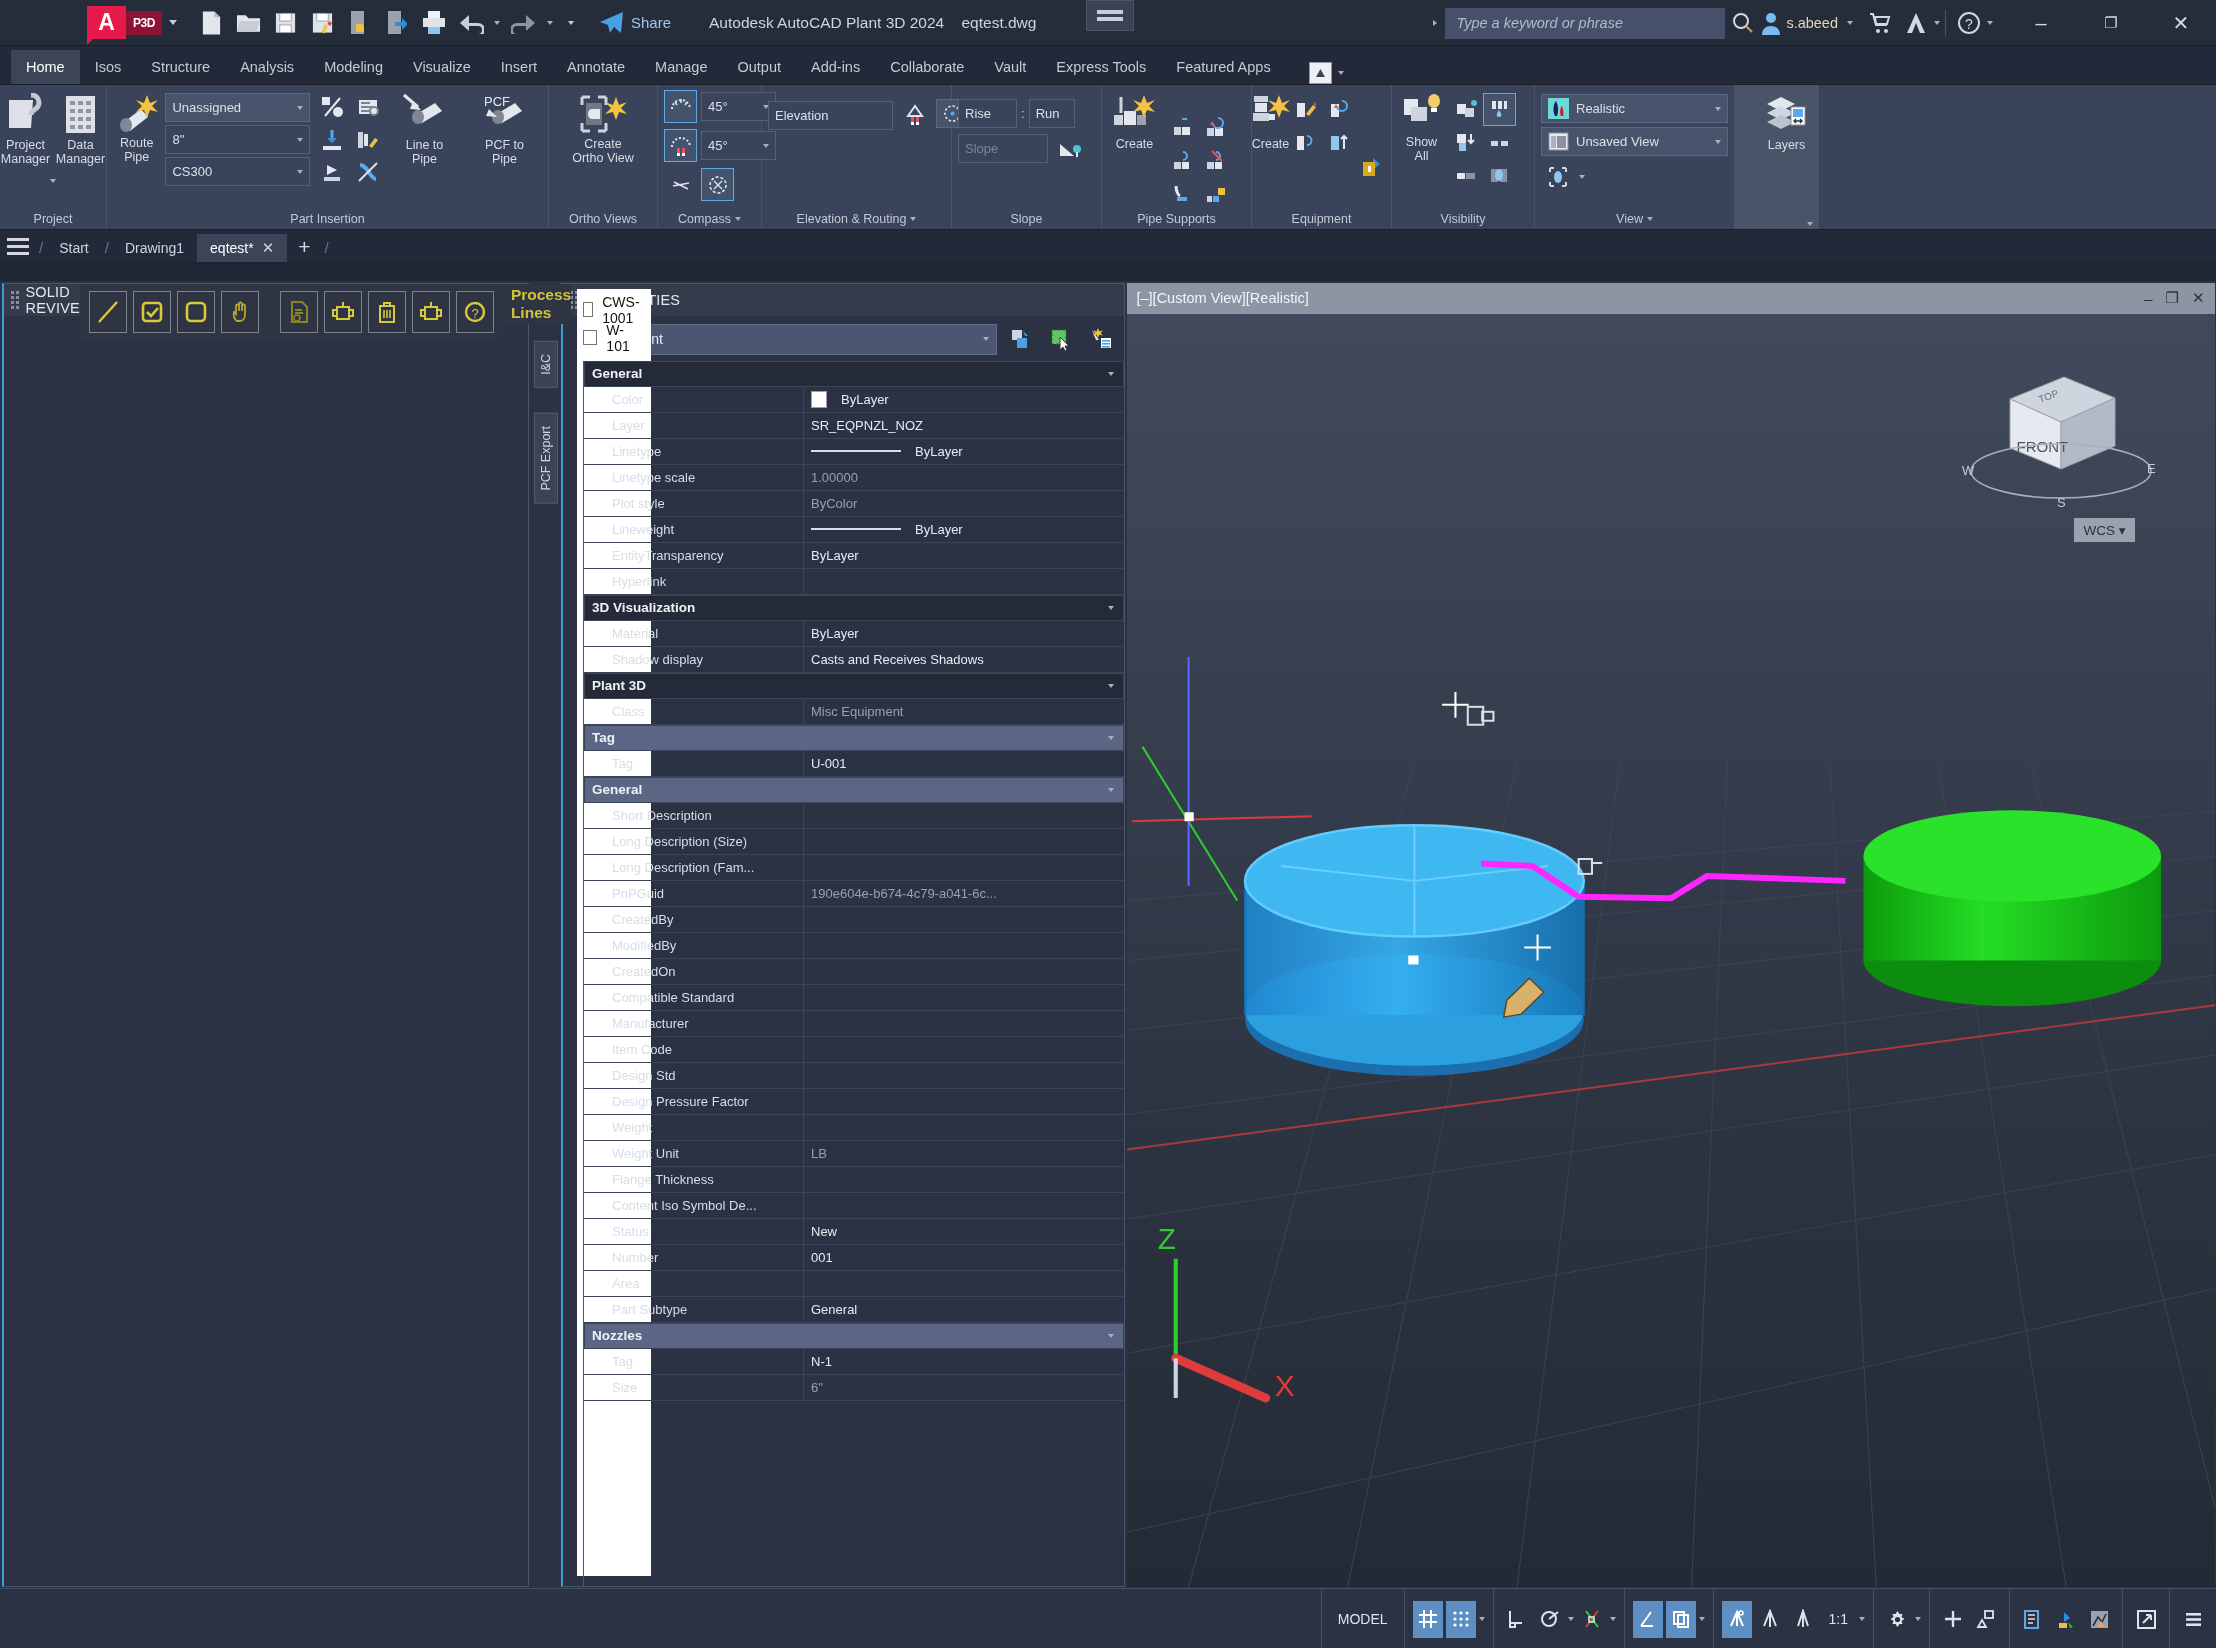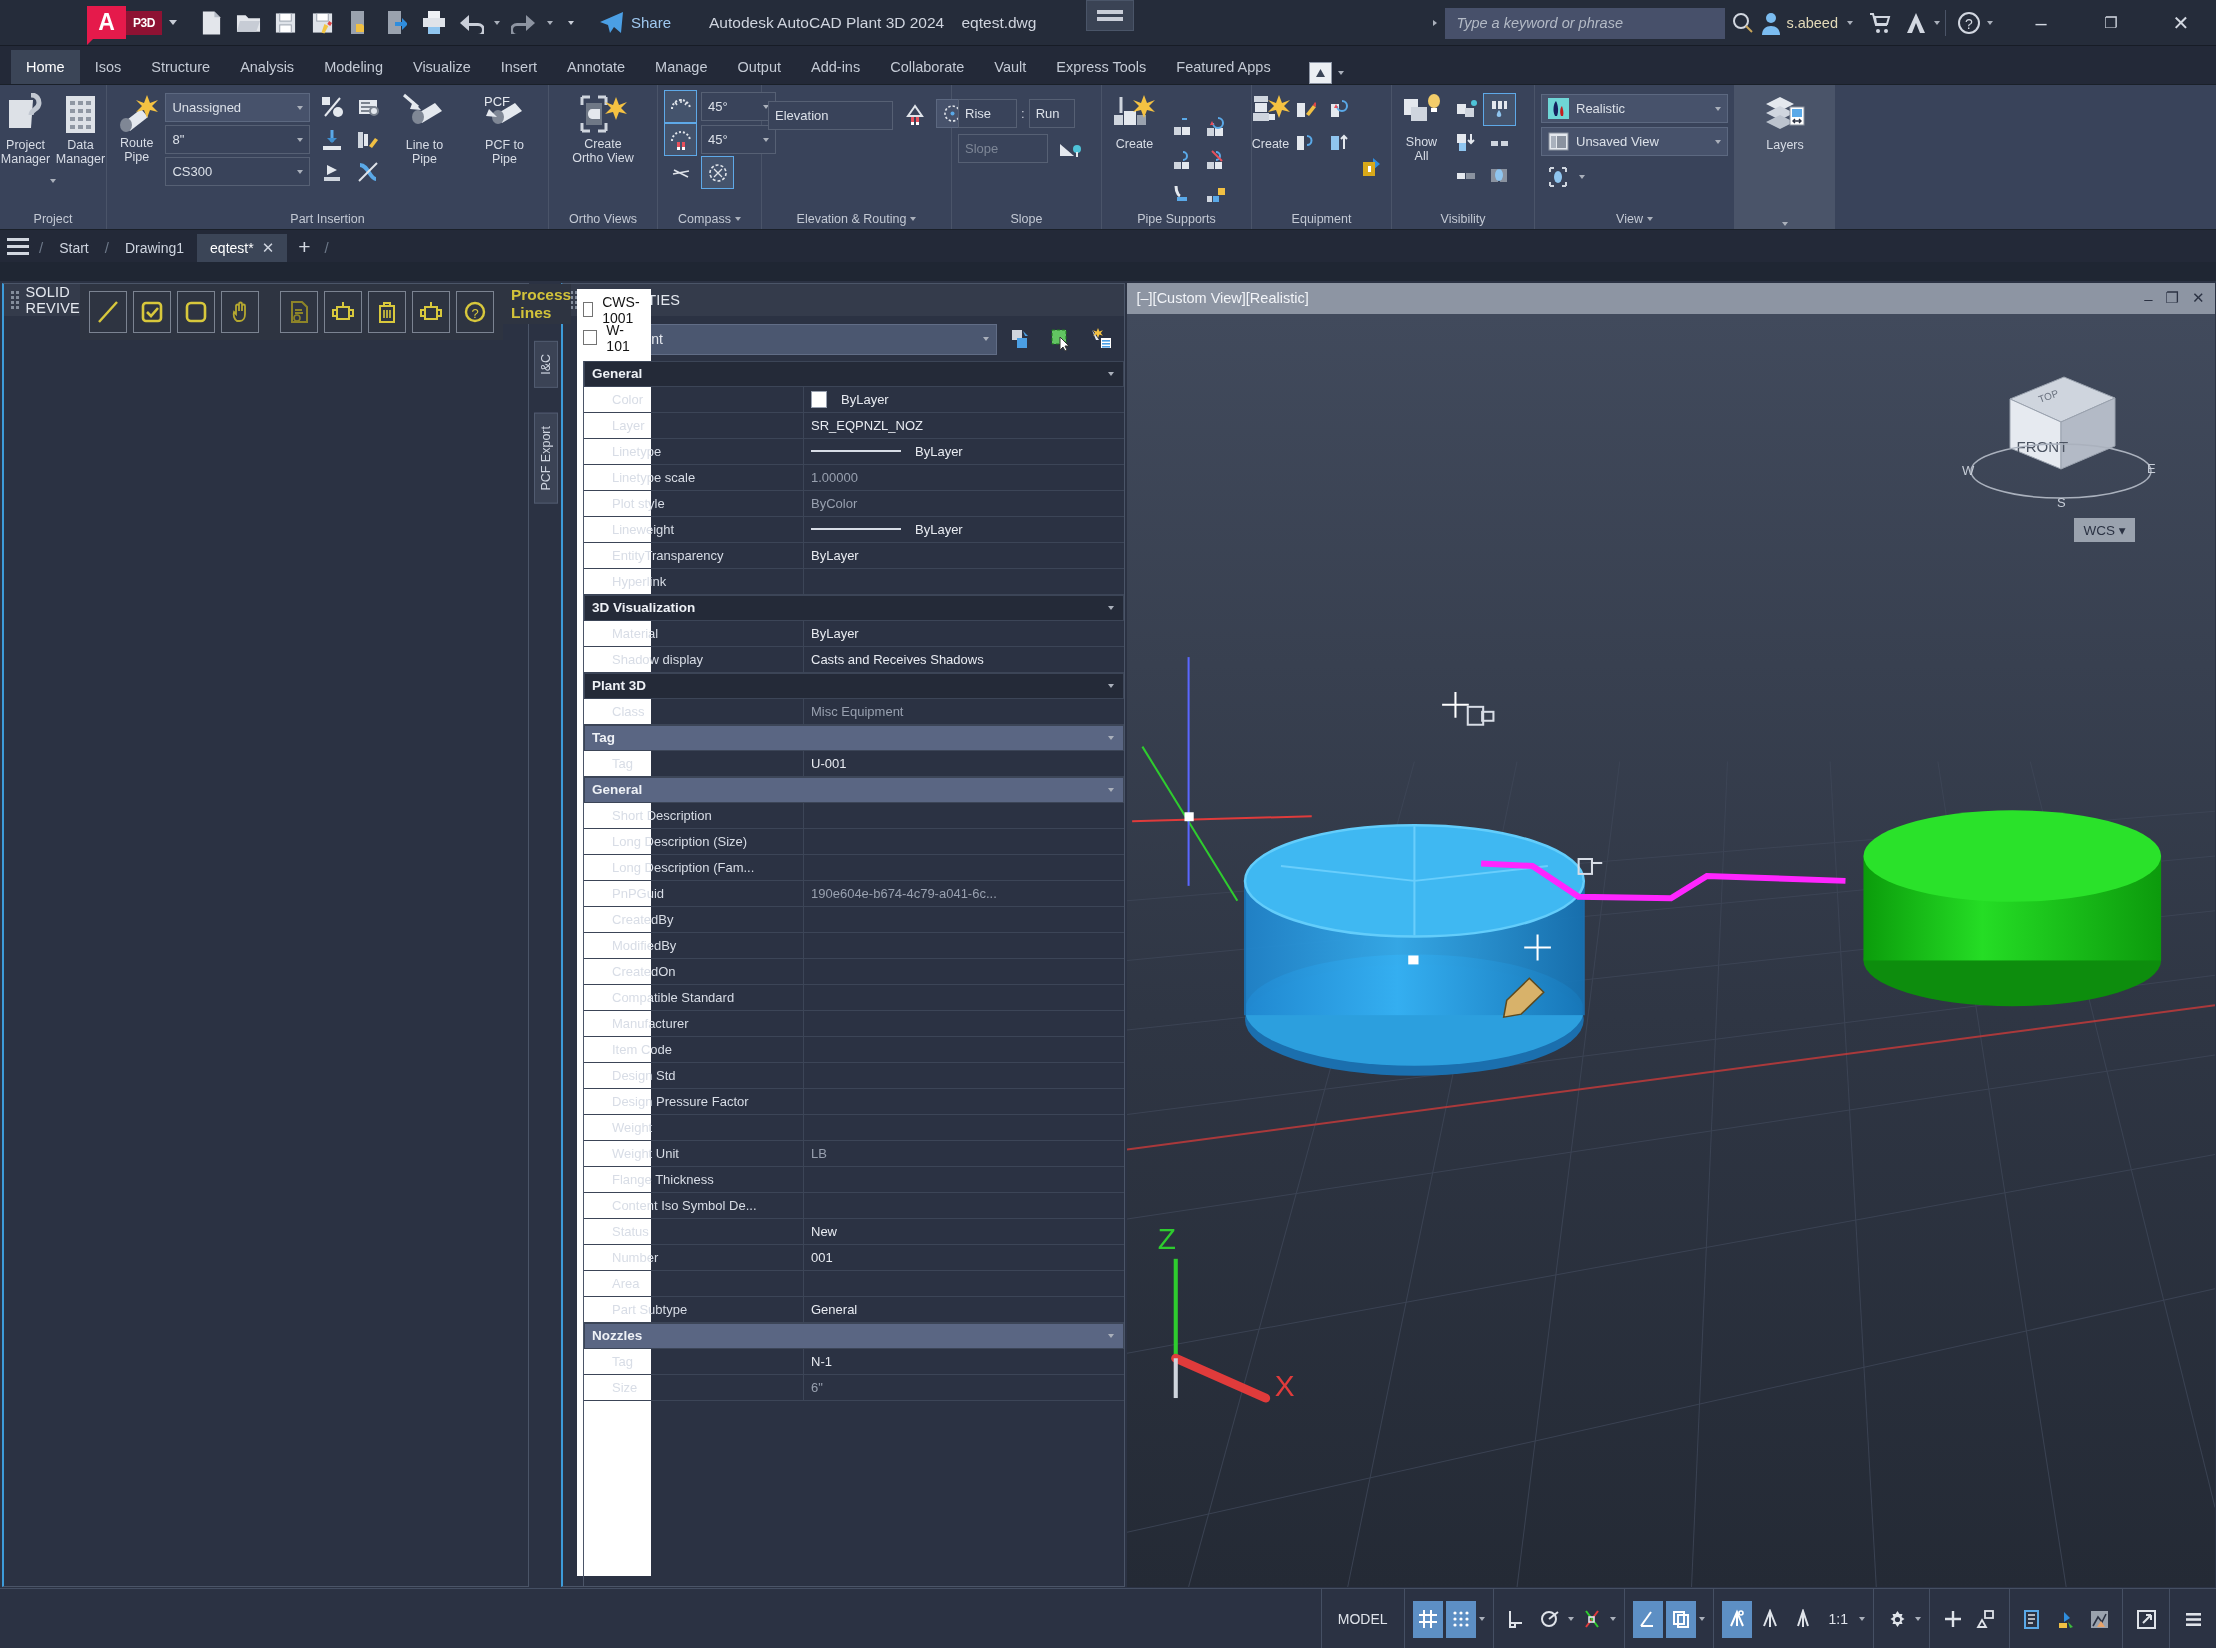--- a/index.html
+++ b/index.html
@@ -429,21 +429,21 @@
             </svg>
         </span>
         <span class="lbl">Create<br>Ortho View</span>
       </div>
     </div>
     <div class="panel-title">Ortho Views</div>
   </div>
 
   <div class="panel" style="width:104px">
     <div class="panel-body">
-      <div style="display:flex;flex-direction:column;gap:0;">
+      <div style="display:flex;flex-direction:column;gap:6px;">
         <div style="display:flex;gap:4px;align-items:center;">
           <div class="tbtn on">
               <svg width="22" height="22" viewBox="0 0 22 22">
                 <path d="M2 13a9 9 0 0118 0" fill="none" stroke="#dfe3e9" stroke-width="2" stroke-dasharray="2 2"></path>
                 <path d="M11 3v4M5 6l2 3M17 6l-2 3" stroke="#dfe3e9" stroke-width="1.6"></path>
               </svg>
             </div>
           <div class="combo dark" style="width:75px">
             <span class="txt">45°</span>
             <span class="caret-sm"></span>
@@ -755,21 +755,21 @@
           <span class="caret-sm"></span>
         </div>
       </div>
     </div>
     <div class="panel-title">
       <span>View</span>
       <span class="caret-sm"></span>
     </div>
   </div>
 
-  <div class="panel" style="width:100px;background:#4a5469;border-right:none;">
+  <div class="panel" style="width:84px;background:#4a5469;border-right:none;align-items:flex-end;">
     <div class="panel-body" style="justify-content:center">
       <div class="bigbtn" style="min-width:0">
         <span class="ic">
           <svg width="47" height="43" viewBox="0 0 47 43">
               <path d="M4 11l14-7 14 7-14 7z" fill="#e4e8ee"></path>
               <path d="M4 20l14-7 14 7-14 7z" fill="#d0d6df"></path>
               <path d="M4 29l14-7 14 7-14 7z" fill="#bcc3ce"></path>
               <rect x="28" y="14" width="14" height="18" fill="#fff" stroke="#8a929f"></rect>
               <rect x="30" y="16" width="10" height="8" fill="#5aa9e8"></rect>
               <path d="M31 28h8M33 26l-2 2 2 2M37 26l2 2-2 2" stroke="#2b3243" stroke-width="1.4" fill="none"></path>

